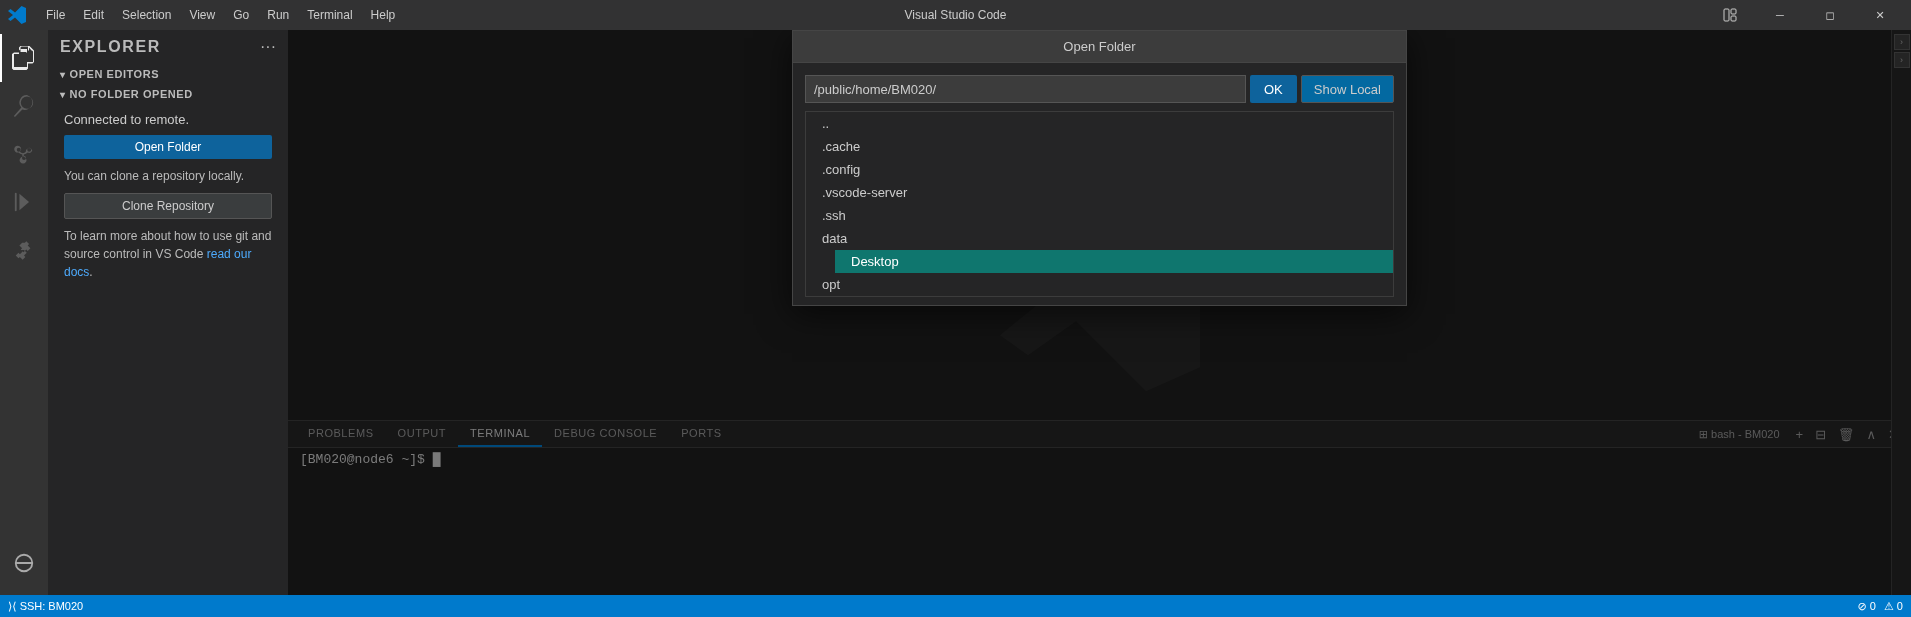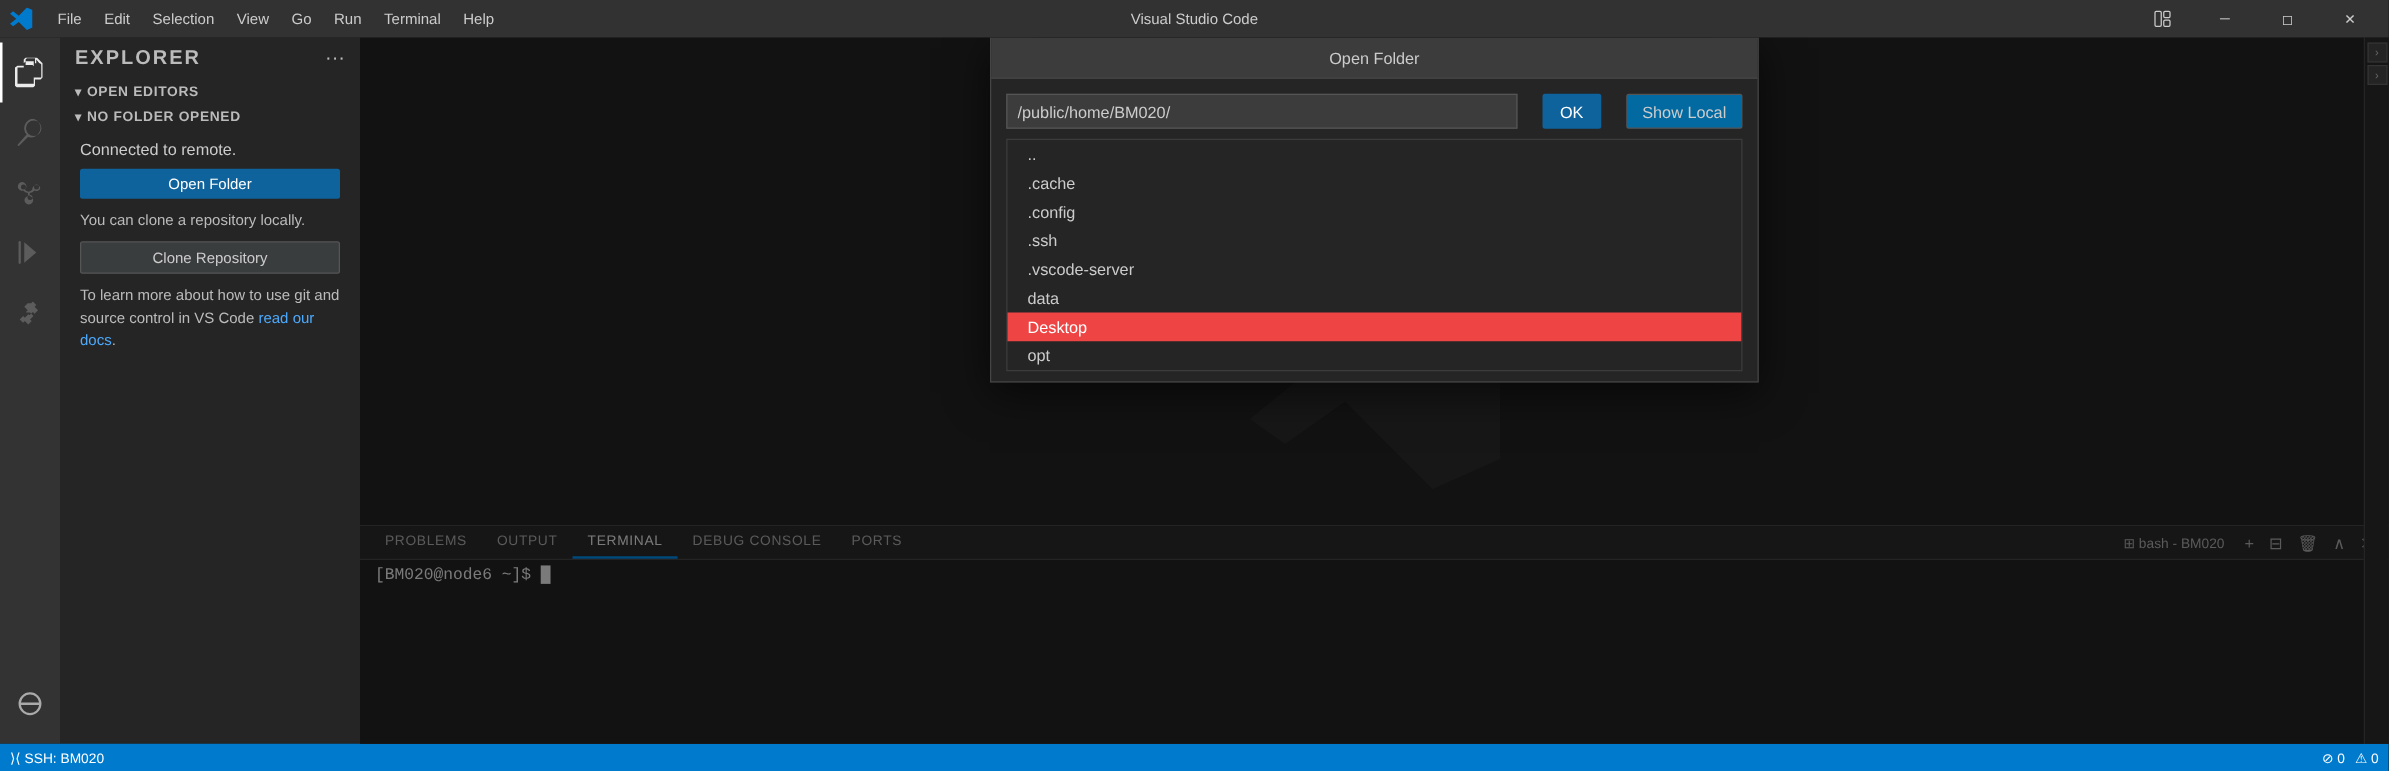--- a/index.html
+++ b/index.html
@@ -226,21 +226,21 @@
       color: #cccccc;
       text-align: center;
       border-bottom: 1px solid #454545;
     }
     .dialog-body {
       padding: 8px;
     }
     .dialog-input-row {
       display: flex;
       align-items: center;
-      gap: 20px;
+      gap: 4px;
       padding: 4px 4px 8px 4px;
     }
     .dialog-input {
       flex: 1;
       background: #3c3c3c;
       border: 1px solid #555;
       color: #cccccc;
       padding: 4px 8px;
       font-size: 13px;
       outline: none;
@@ -271,21 +271,21 @@
       background: #252526;
       border: 1px solid #3c3c3c;
       margin: 0 4px;
     }
     .file-item {
       padding: 4px 16px;
       cursor: pointer;
       color: #cccccc;
       font-size: 13px;
     }
-    .file-item.selected { background: #ef4444; color: #ffffff; }
+    .file-item.selected { background: #0f766e; color: #ffffff; margin-left: 29px; }
 
     
     .bottom-panel {
       height: 175px;
       background: #1e1e1e;
       border-top: 1px solid #3c3c3c;
       display: flex;
       flex-direction: column;
       flex-shrink: 0;
     }
@@ -497,22 +497,22 @@
         <div class="dialog-body">
           <div class="dialog-input-row">
             <input class="dialog-input" type="text" value="/public/home/BM020/" style="">
             <button class="dialog-ok-btn">OK</button>
             <button class="dialog-show-local-btn">Show Local</button>
           </div>
           <div class="file-list">
             <div class="file-item">..</div>
             <div class="file-item">.cache</div>
             <div class="file-item">.config</div>
+            <div class="file-item">.vscode-server</div>
             <div class="file-item">.ssh</div>
-            <div class="file-item">.vscode-server</div>
             <div class="file-item">data</div>
             <div class="file-item selected">Desktop</div>
             <div class="file-item">opt</div>
           </div>
         </div>
       </div>
     </div>
 
     <div class="bottom-panel" style="position:absolute; bottom:0; left:0; right:0;">
       <div class="panel-tabs">

